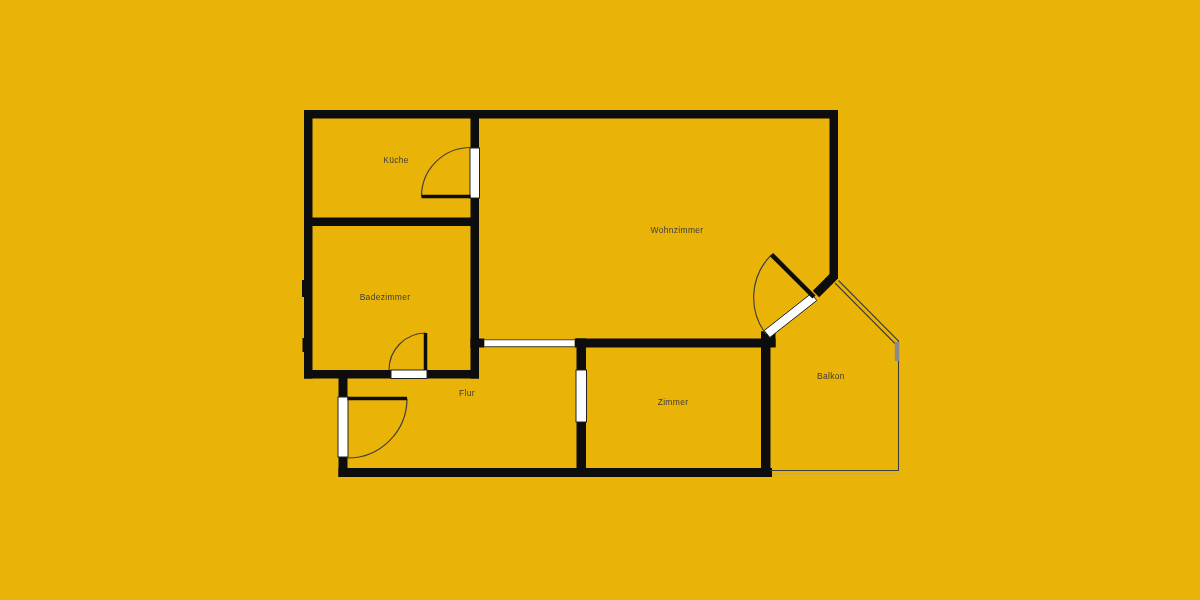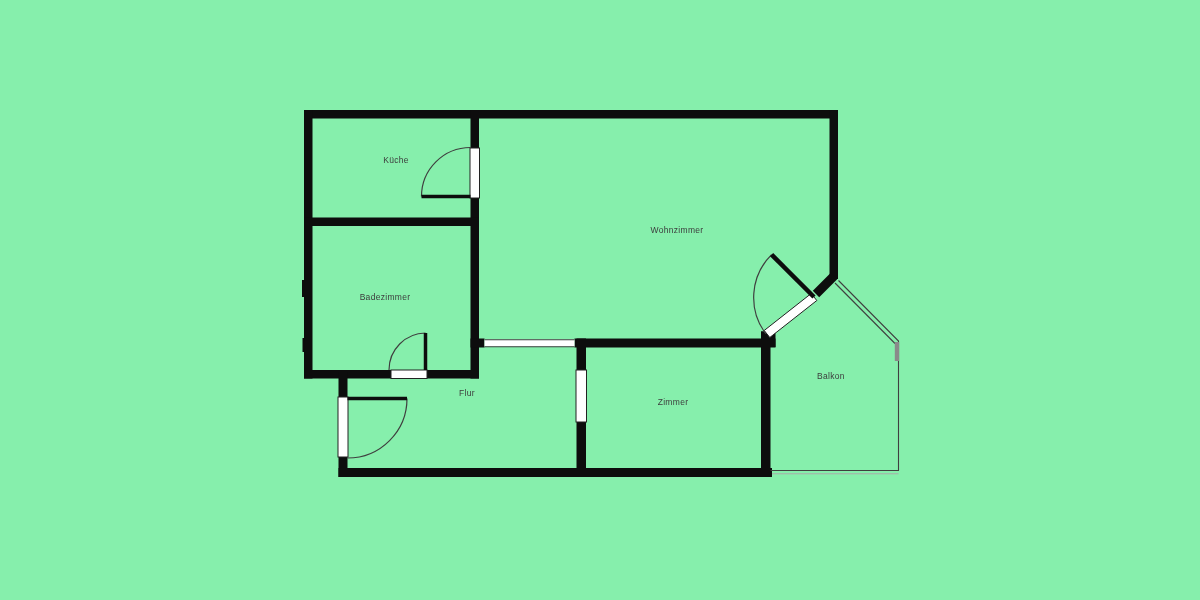--- a/index.html
+++ b/index.html
@@ -1,20 +1,20 @@
 <!DOCTYPE html>
 <html><head>
 <meta charset="utf-8">
 <style>
   html, body { margin: 0; padding: 0; background: #ffffff; }
   .canvas {
     position: relative;
     width: 1200px;
     height: 600px;
-    background: #86efac;
+    background: #eab308;
     overflow: hidden;
     font-family: "Liberation Sans", "DejaVu Sans", sans-serif;
   }
   svg { position: absolute; left: 0; top: 0; }
   .wall   { fill: #0d0d0d; stroke: none; }
   .wline  { stroke: #0d0d0d; fill: none; }
   .thresh { fill: #ffffff; stroke: #222222; stroke-width: 1; }
   .leaf   { stroke: #0d0d0d; stroke-width: 3.5; fill: none; stroke-linecap: butt; }
   .leaf-thick { stroke: #0d0d0d; stroke-width: 4.5; fill: none; stroke-linecap: butt; }
   .arc    { stroke: #3f3f3f; stroke-width: 1.2; fill: none; }

